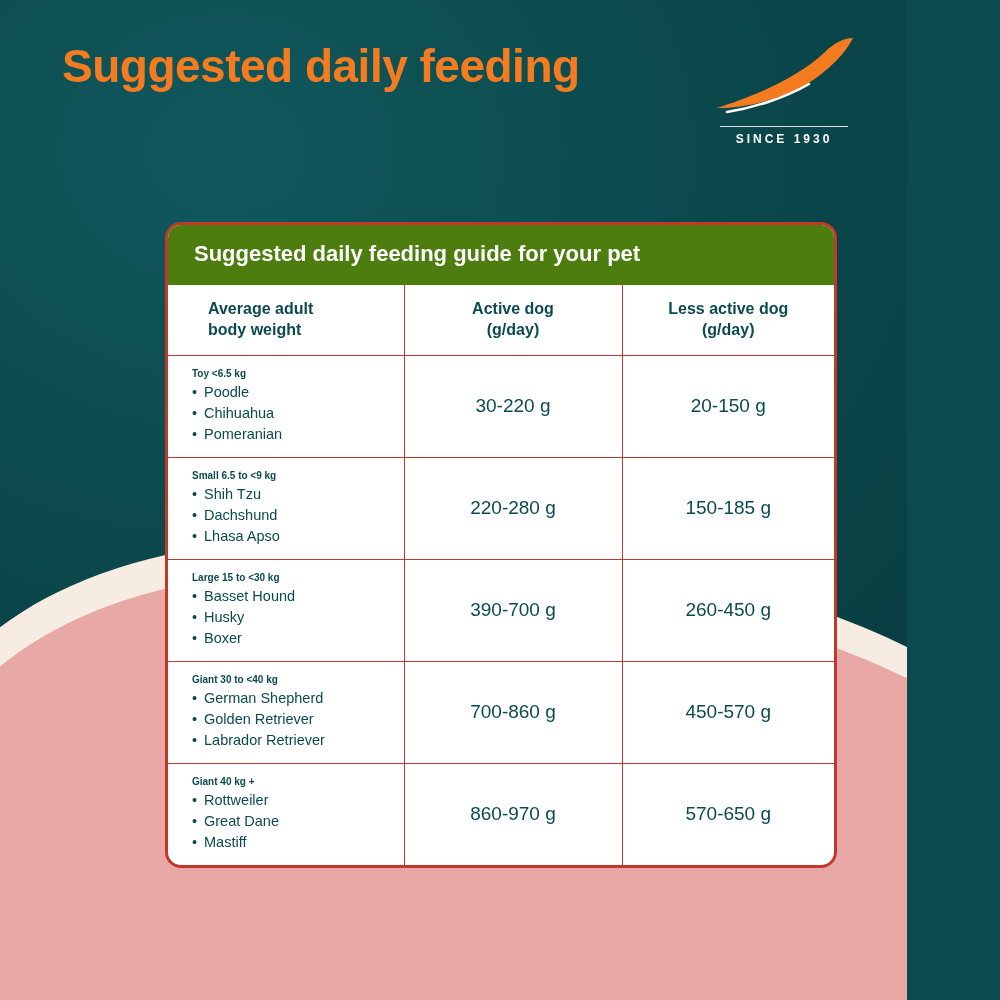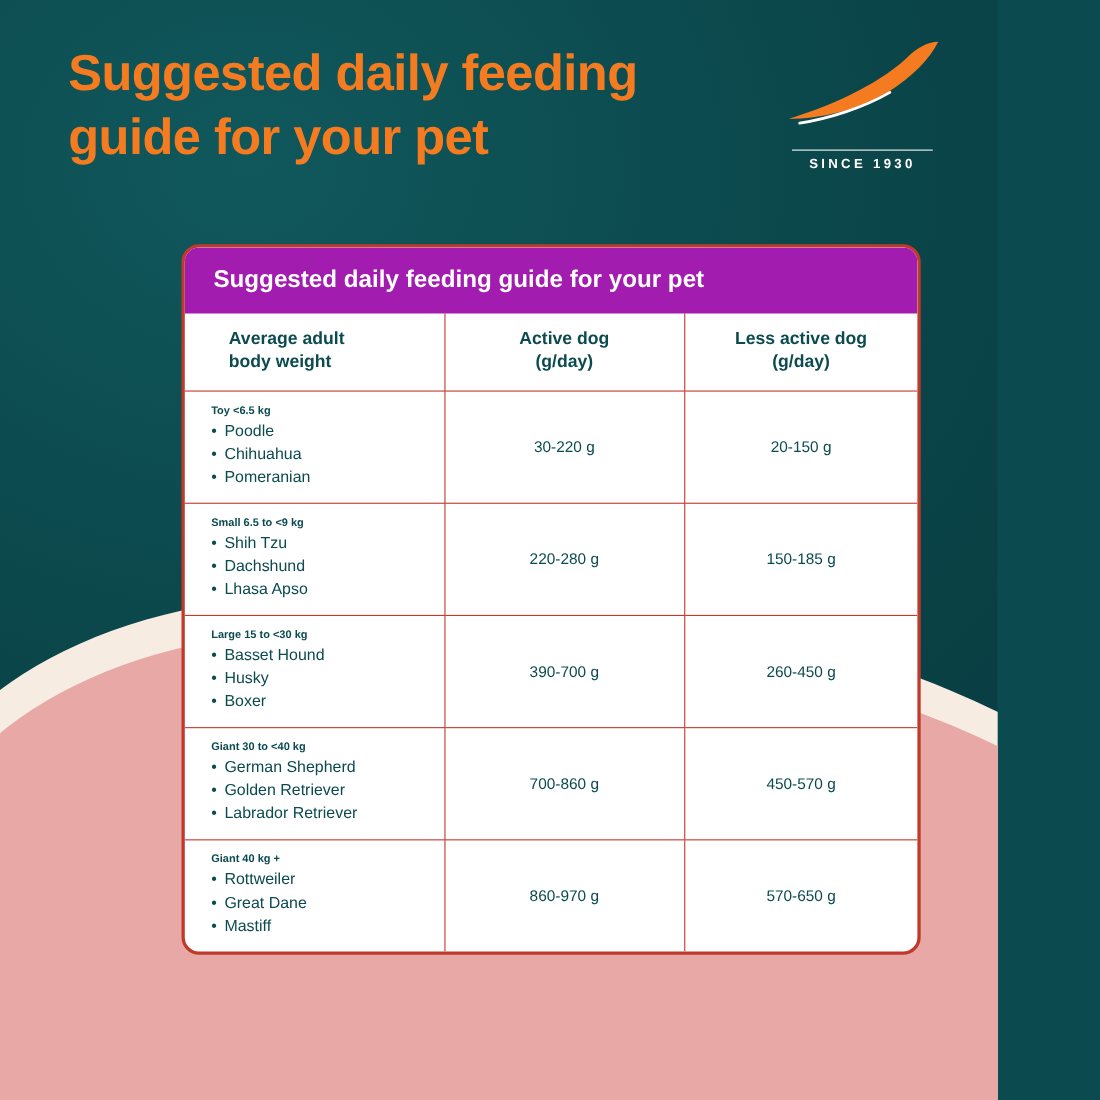--- a/index.html
+++ b/index.html
@@ -74,21 +74,21 @@
   
   .logo {
     position: absolute;
     right: 38px;
     top: 36px;
     width: 170px;
     text-align: center;
   }
   .logo svg { display: block; margin: 0 auto; }
   .logo .since {
-    margin-top: 22px;
+    margin-top: 12px;
     color: #ffffff;
     font-size: 12px;
     letter-spacing: 3px;
     font-weight: 600;
     border-top: 1px solid rgba(255,255,255,0.85);
     padding-top: 5px;
     width: 128px;
     margin-left: auto;
     margin-right: auto;
   }
@@ -99,21 +99,21 @@
     left: 165px;
     top: 222px;
     width: 672px;
     background: #ffffff;
     border: 3px solid #c03a2b;
     border-radius: 16px;
     overflow: hidden;
     box-sizing: border-box;
   }
   .card-title {
-    background: #a21caf;
+    background: #4d7c0f;
     color: #ffffff;
     font-size: 22px;
     font-weight: bold;
     padding: 16px 24px 18px 26px;
   }
   table {
     border-collapse: collapse;
     width: 100%;
     table-layout: fixed;
   }
@@ -158,21 +158,21 @@
   .breed-list li:before {
     content: "\2022";
     position: absolute;
     left: 0;
     top: 0;
     color: #0b4a4f;
   }
   td.amount {
     text-align: center;
     color: #0b4a4f;
-    font-size: 14px;
+    font-size: 19px;
   }
   
   table tr th:first-child, table tr td:first-child { border-left: none; }
   table tr th:last-child, table tr td:last-child { border-right: none; }
   thead tr th { border-top: none; }
   tbody tr:last-child td { border-bottom: none; }
   .col-w1 { width: 236px; }
   .col-w2 { width: 218px; }
   .col-w3 { width: 212px; }
 </style>
@@ -182,21 +182,20 @@
 <div class="page">
   <div class="bg-teal"></div>
 
   <div class="swoosh">
     <div class="cream"></div>
     <div class="pink"></div>
   </div>
 
   <div class="headline">
     <span class="line">Suggested daily feeding</span>
-    <span class="line">guide for your pet</span>
   </div>
 
   <div class="logo">
     <span>
       <svg width="150" height="78" viewBox="0 0 150 78" aria-hidden="true">
         <path d="M8 72 C 40 62, 86 44, 116 16 C 124 8, 134 2, 144 2 C 136 18, 120 34, 98 48 C 72 64, 36 72, 8 72 Z" fill="#f47b20"></path>
         <path d="M18 76 C 44 72, 76 62, 100 48" fill="none" stroke="#ffffff" stroke-width="2.5" stroke-linecap="round"></path>
       </svg>
     </span>
     <div class="since">SINCE 1930</div>

